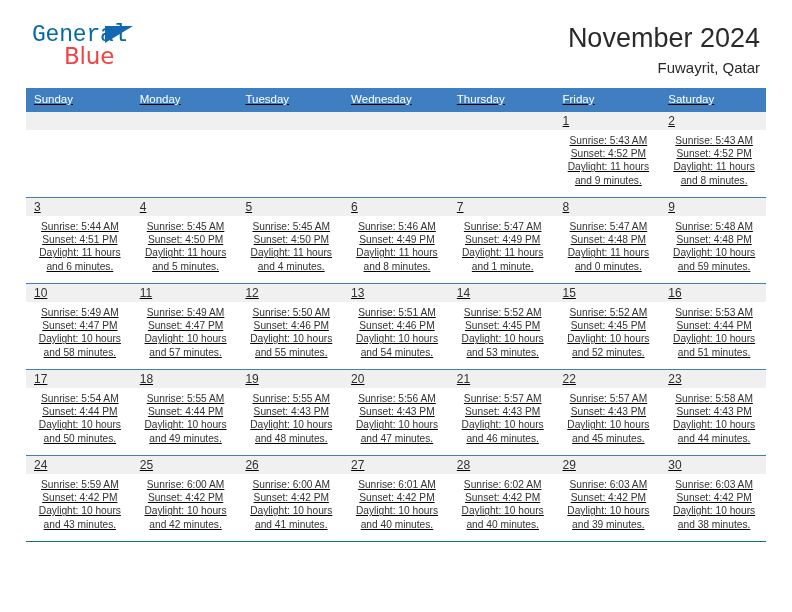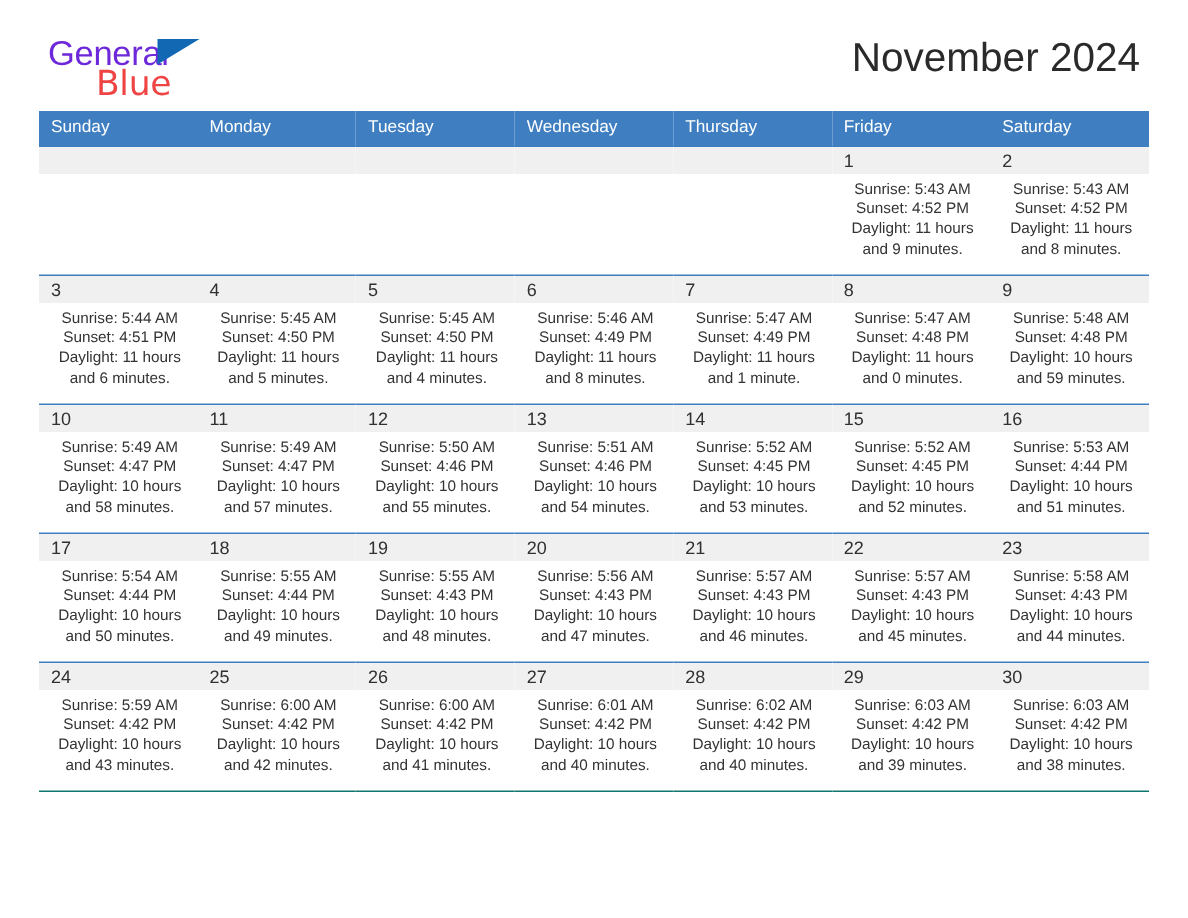--- a/index.html
+++ b/index.html
@@ -36,22 +36,22 @@
     width: 180px;
     height: 52px;
     user-select: none;
   }
   .logo-general {
     position: absolute;
     left: 0;
     top: 0;
     font-size: 23px;
     letter-spacing: -0.2px;
-    color: #6d28d9;
-    font-family: Liberation Sans, sans-serif;
+    color: #0369a1;
+    font-family: Liberation Mono, monospace;
     font-weight: 400;
     line-height: 1;
   }
   .logo-tri {
     position: absolute;
     left: 73px;
     top: 2px;
     width: 0;
     height: 0;
     border-left: 28px solid #1268b3;
@@ -87,21 +87,22 @@
     font-weight: 400;
     margin-top: 5px;
     white-space: nowrap;
   }
 
   
   .calendar {
     width: 740px;
     border-collapse: collapse;
     table-layout: fixed;
-    margin-top: 0;
+    margin-top: 14px;
+    text-decoration: underline;
   }
   .calendar th {
     background: #3f7fc1;
     color: #ffffff;
     font-size: 11.5px;
     font-weight: 400;
     text-align: left;
     padding: 5px 0 6px 8px;
     height: 12px;
     border: none;
@@ -154,20 +155,21 @@
   <div class="topbar">
 
     <div class="logo">
       <span class="logo-general">General</span>
       <span class="logo-tri"></span>
       <span class="logo-blue">Blue</span>
     </div>
 
     <div class="title-block">
       <div class="cal-title">November 2024</div>
+      <div class="cal-subtitle">Fuwayrit, Qatar</div>
     </div>
 
   </div>
 
   <table class="calendar">
     <thead>
       <tr>
         <th>Sunday</th>
         <th>Monday</th>
         <th>Tuesday</th>

